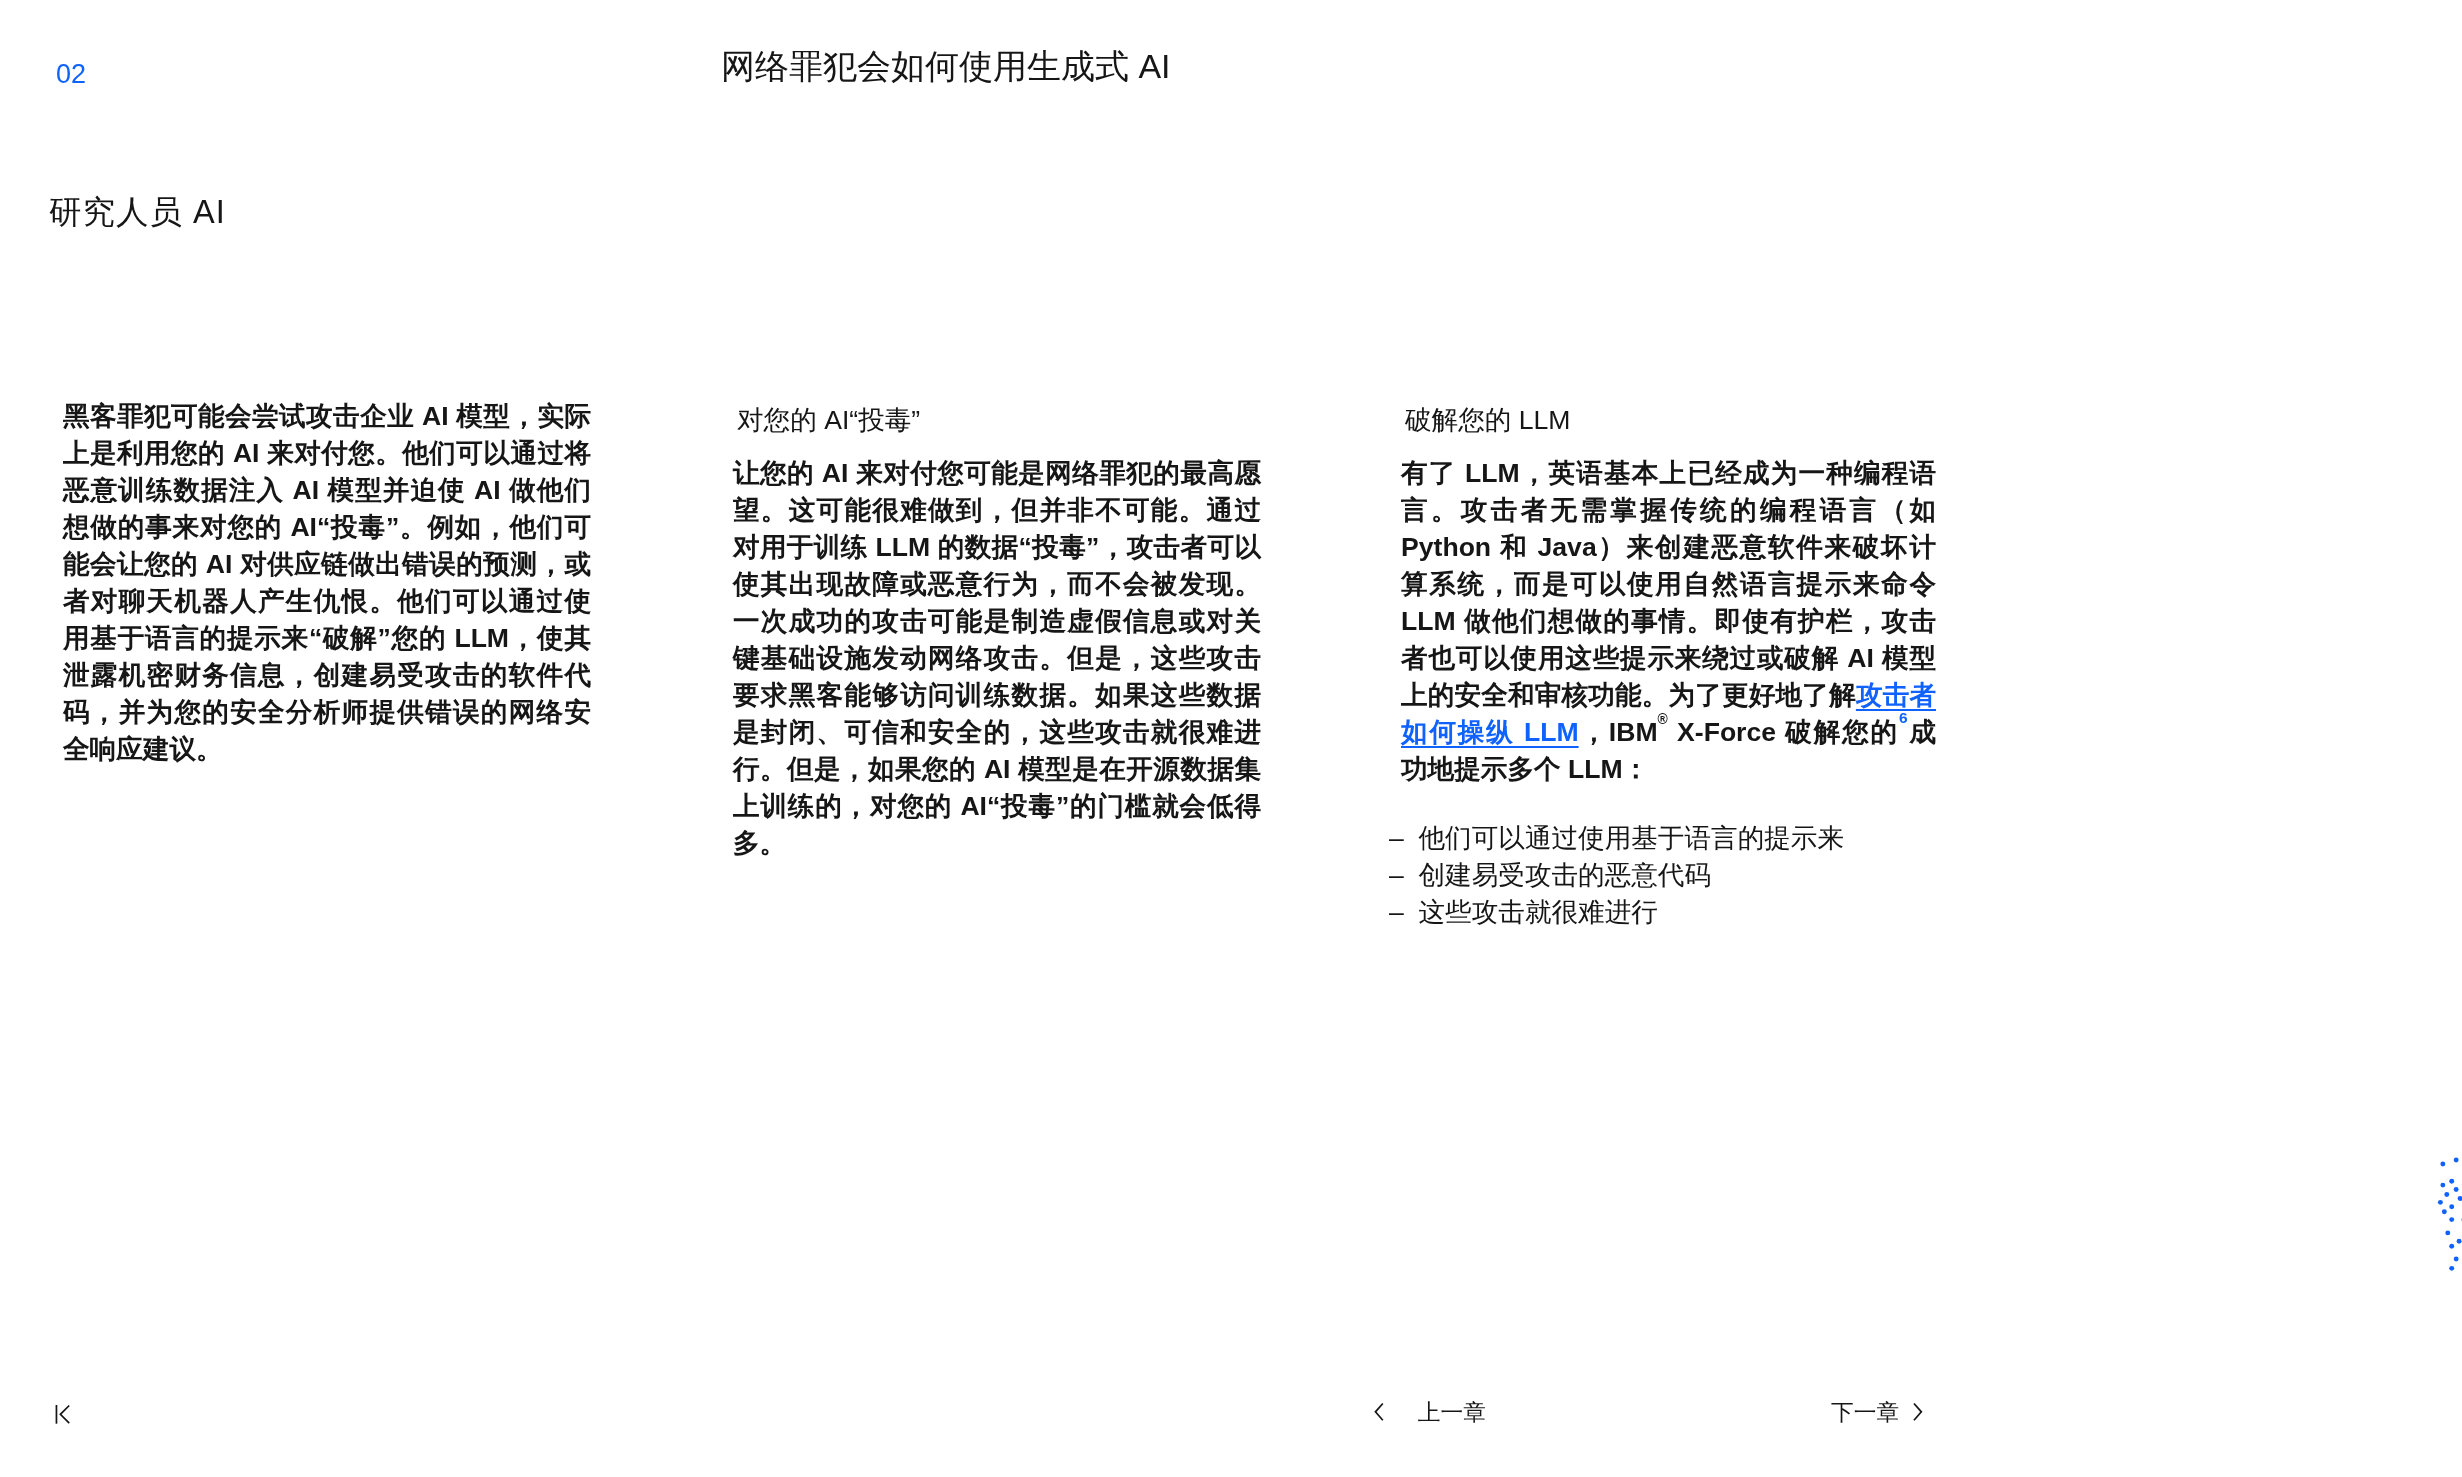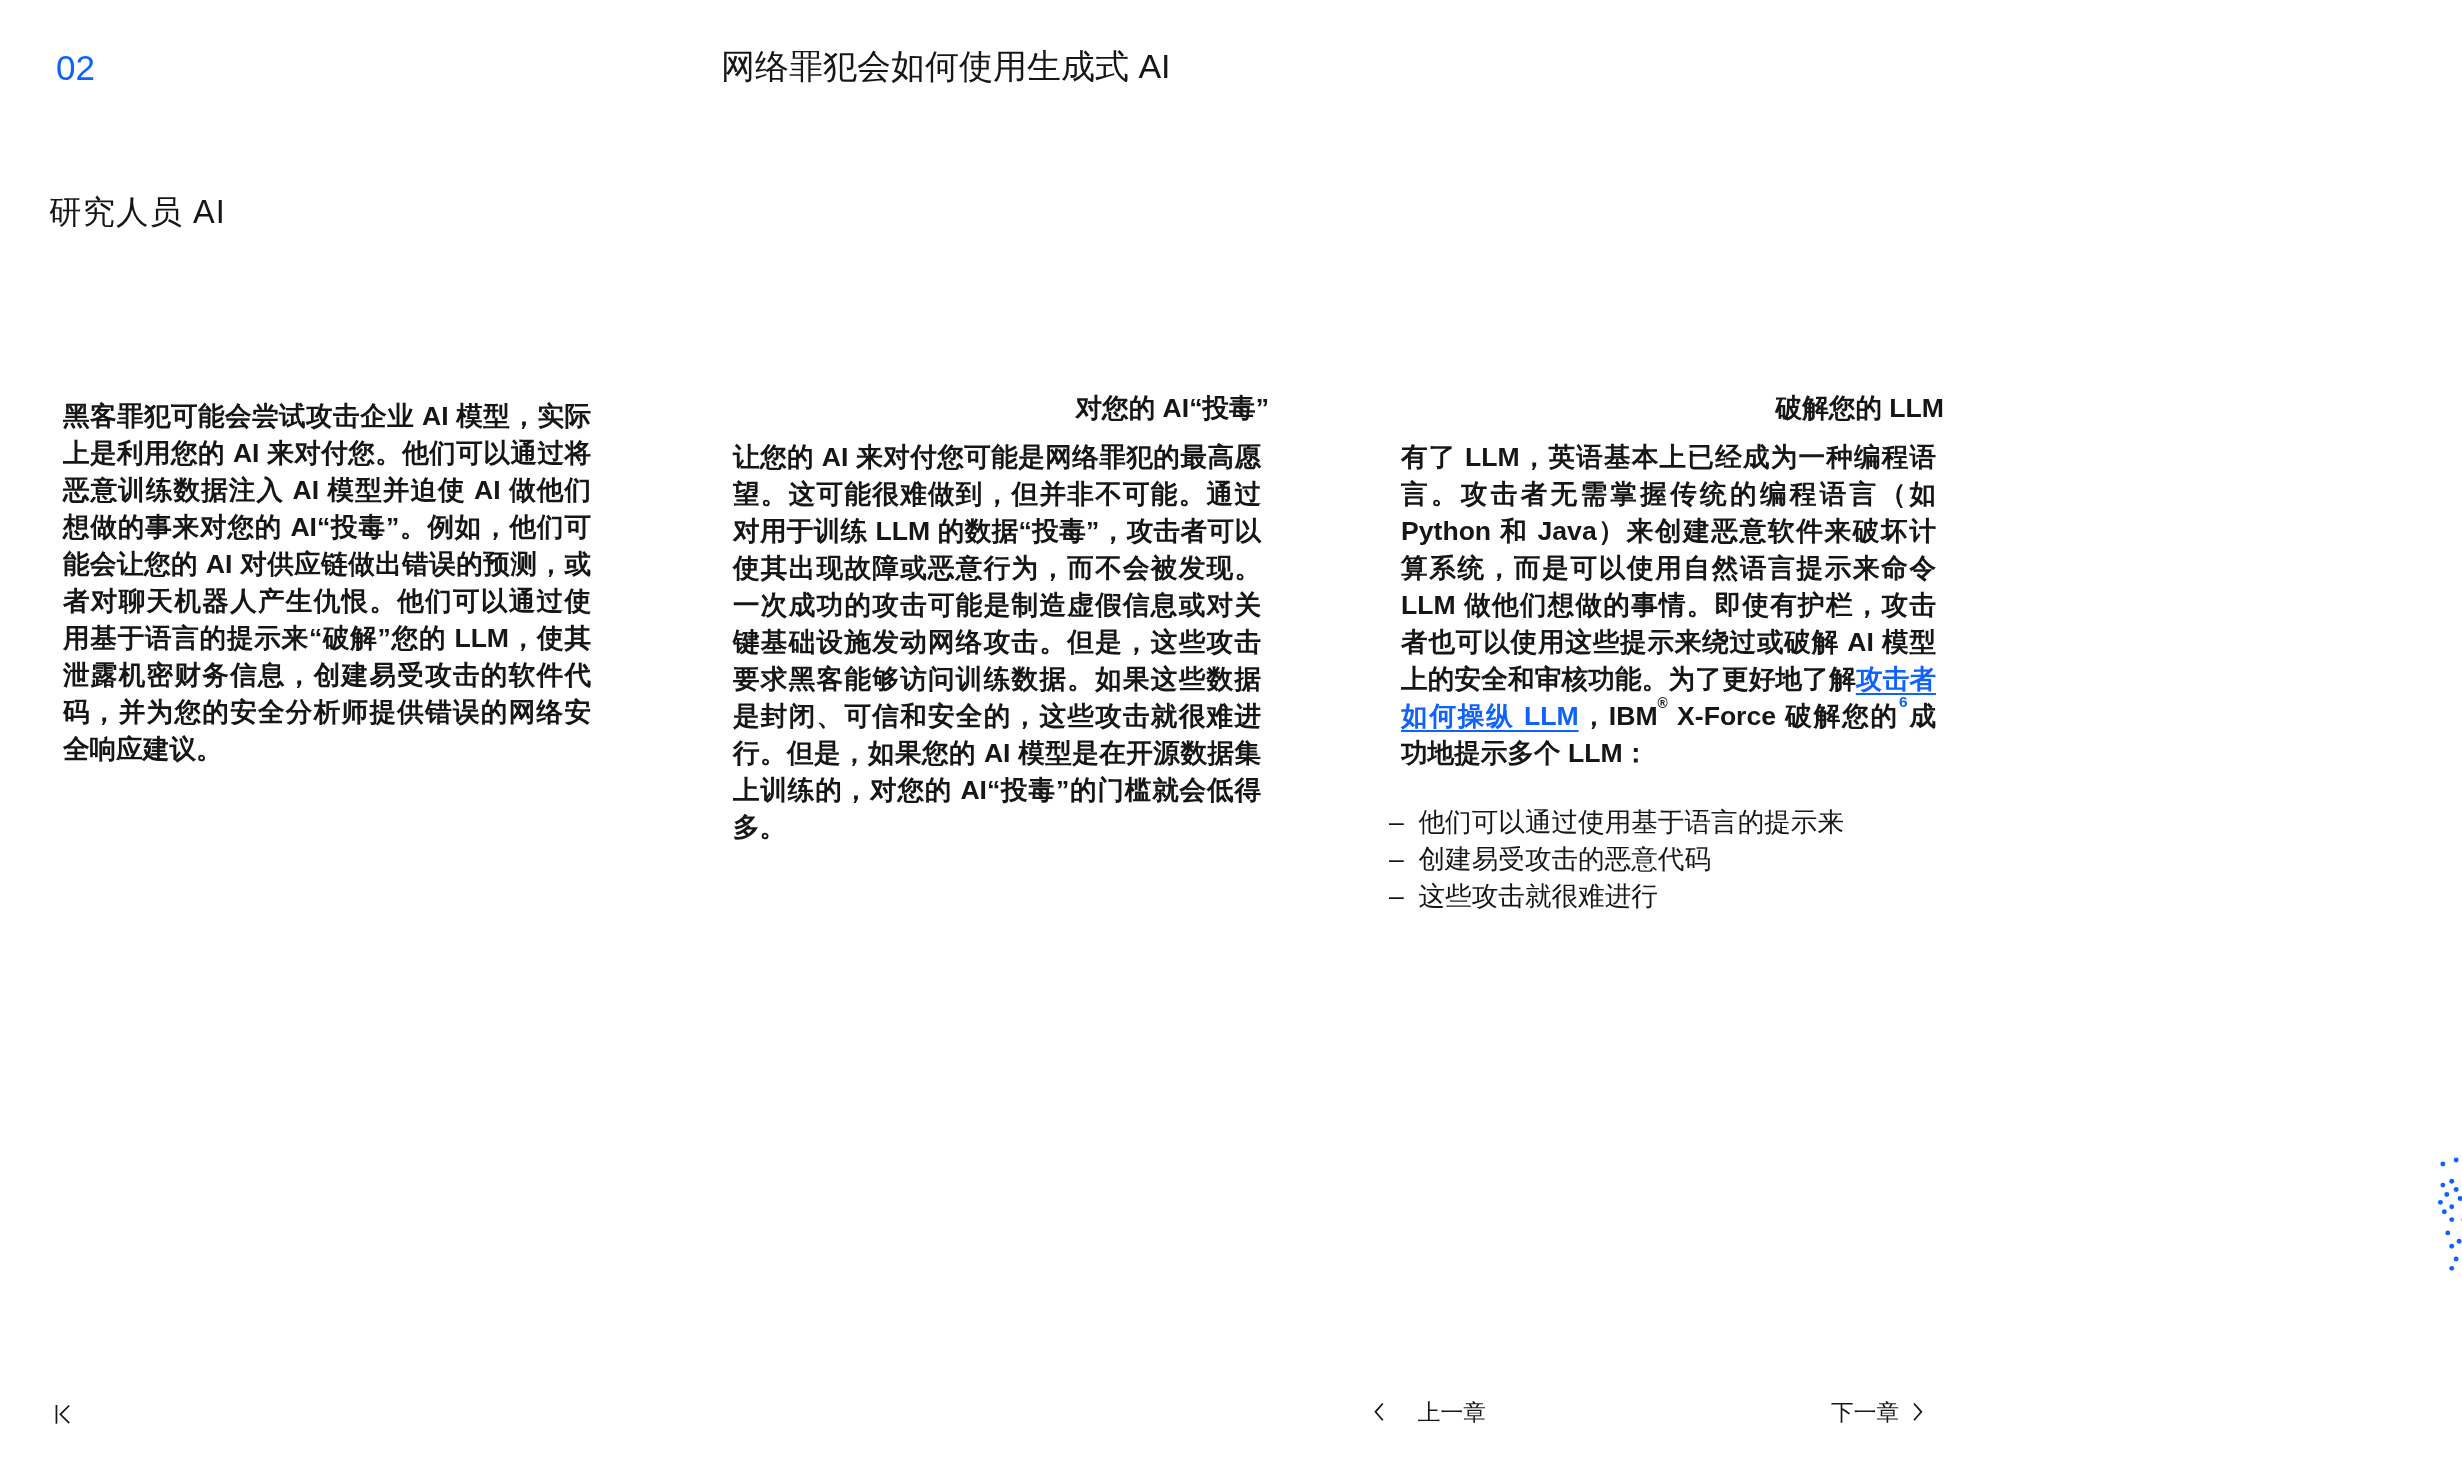--- a/index.html
+++ b/index.html
@@ -12,43 +12,43 @@
     position:relative;
     width:2626px;
     height:1477px;
     background:#ffffff;
     color:var(--ink);
     font-family:"Liberation Sans","DejaVu Sans",sans-serif;
     overflow:hidden;
   }
   
   .section-num{
-    position:absolute;left:56px;top:53px;
-    font-size:35px;line-height:29.5px;color:var(--blue);
+    position:absolute;left:56px;top:60px;
+    font-size:27px;line-height:29.5px;color:var(--blue);
   }
   .header-title{
     position:absolute;left:721px;top:52px;
     font-size:34px;line-height:29.5px;color:var(--ink);
   }
   
   .page-title{
     position:absolute;left:49px;top:193px;margin:0;
     font-size:32.5px;line-height:39px;font-weight:300;
     letter-spacing:1px;color:var(--ink);
   }
   
   .col{
     position:absolute;top:386px;width:552px;
     font-size:26.6px;line-height:37px;color:var(--ink);
   }
   .col1{left:51px;}
   .col2{left:721px;}
   .col3{left:1389px;width:559px;}
   .col-heading{
-    margin:4px;font-size:26.6px;line-height:37px;font-weight:700;text-align:right;
+    margin:16px;font-size:26.6px;line-height:37px;font-weight:400;
   }
   .col-body{
     margin:12px;text-align:justify;font-weight:bold;
   }
   .link{
     color:var(--blue);
     text-decoration:underline;
     text-decoration-thickness:1.5px;
     text-underline-offset:4.9px;
   }

